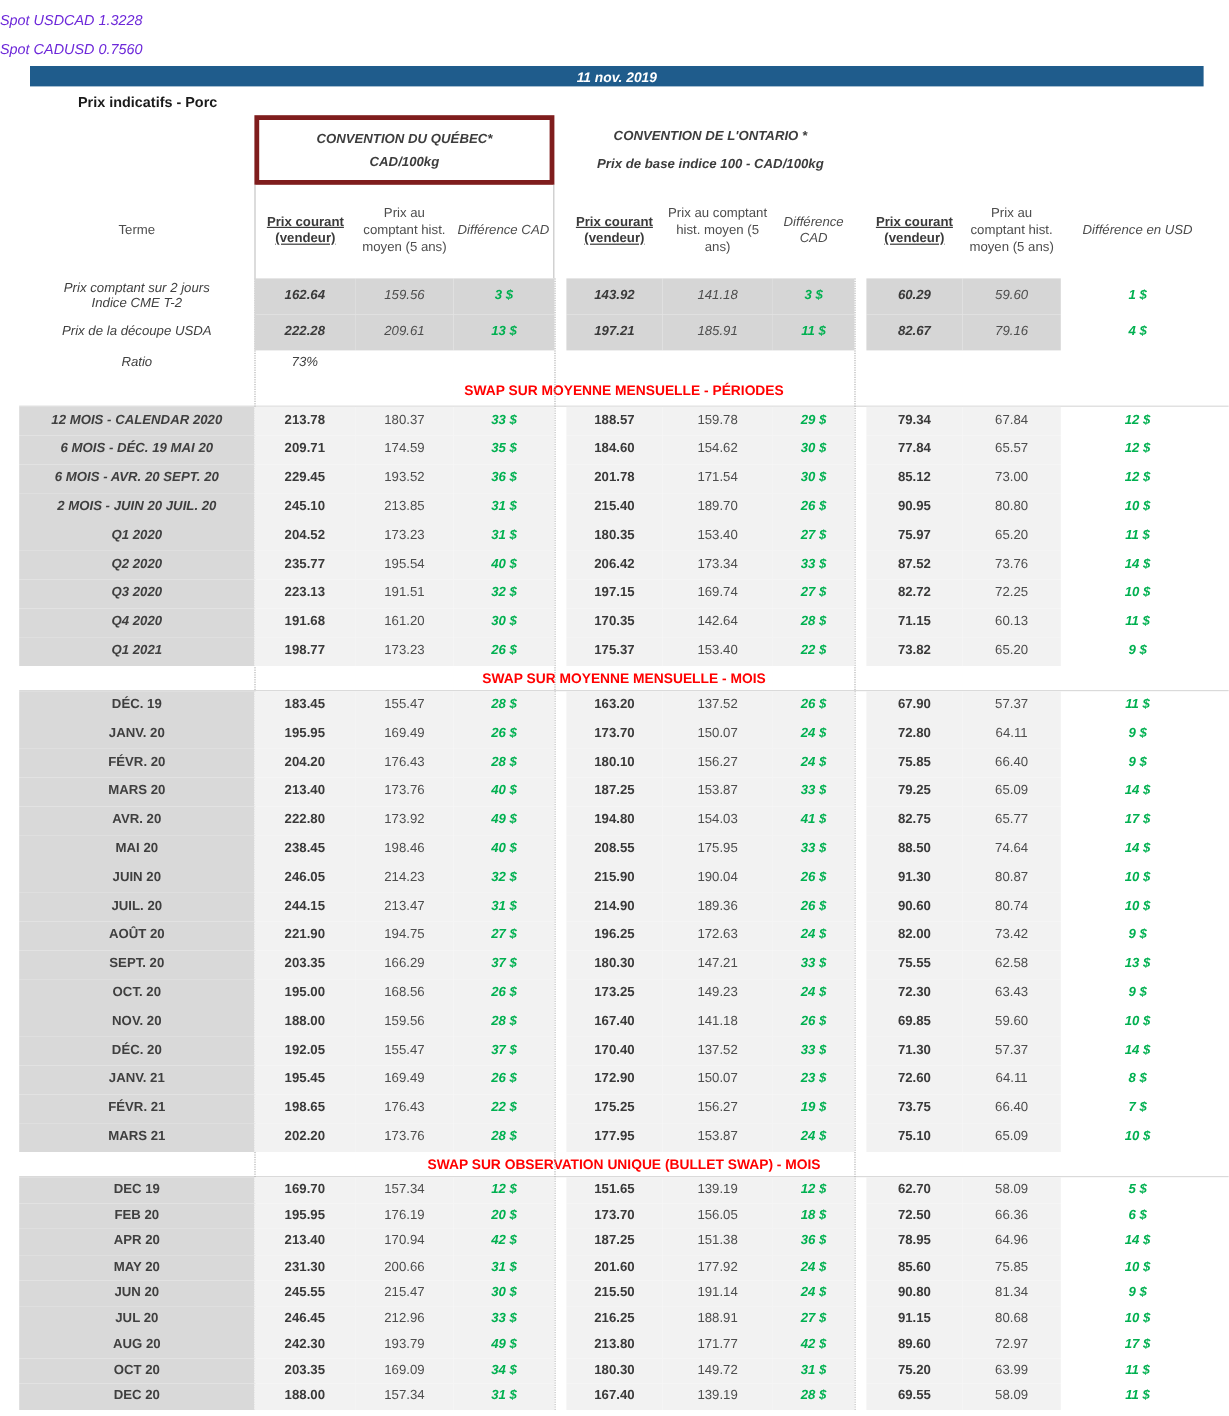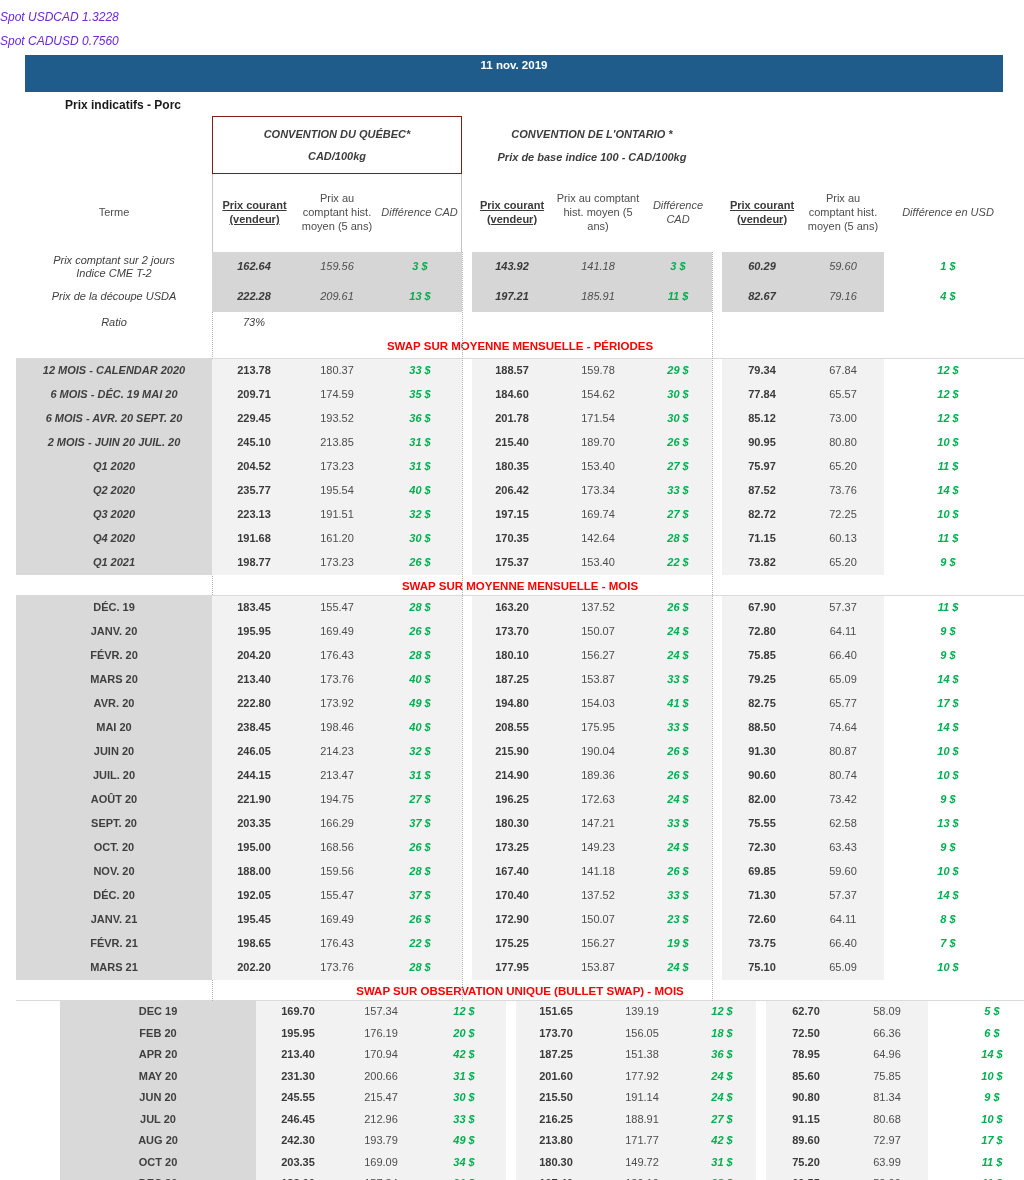--- a/index.html
+++ b/index.html
@@ -1,28 +1,28 @@
 <!DOCTYPE html>
 <html><head>
 <meta charset="utf-8">
 <style>
   html,body{margin:0;padding:0;background:#fff;}
   body{width:1024px;height:1180px;font-family:"Liberation Sans",sans-serif;color:#404040;overflow:hidden;}
   .right-spots{padding:5px 14px 0 0;text-align:left;font-style:italic;font-size:12px;color:#6d28d9;}
   .right-spots div{line-height:24px;}
-  .banner{margin:2px 21px 0 25px;height:37px;background:#1F5C8C;color:#fff;font-weight:700;font-size:11.5px;text-align:center;line-height:21px;}
+  .banner{margin:2px 21px 0 25px;height:17px;background:#1F5C8C;color:#fff;font-weight:700;font-style:italic;font-size:11.5px;text-align:center;line-height:21px;}
   .page-title{margin:6px 0 0 20px;font-size:12px;font-weight:700;color:#1a1a1a;padding-left:45px;}
 
   .tbl{padding-left:16px;position:relative;}
   :root{--cols:196px 84px 82px 84px 10px 80px 92px 68px 10px 80px 82px 128px;}
 
   
   .hdr-titles{display:grid;grid-template-columns:196px 250px 10px 240px 10px 290px;height:58px;margin-top:4px;}
   .conv{display:flex;flex-direction:column;justify-content:space-around;text-align:center;font-weight:700;font-style:italic;font-size:11px;color:#3d3d3d;padding:6px 0;}
-  .conv.qc{border:1px solid #7f1d1d;box-sizing:border-box;background:#fff;text-align:center;}
+  .conv.qc{border:4px solid #7f1d1d;box-sizing:border-box;background:#fff;text-align:center;}
   .hdr-cols{display:grid;grid-template-columns:var(--cols);height:78px;align-items:center;font-size:11px;}
   .hcell{text-align:center;line-height:1.25;color:#4d4d4d;align-self:stretch;display:flex;align-items:center;justify-content:center;box-sizing:border-box;}
   .hcell.pc{font-weight:700;text-decoration:underline;color:#3a3a3a;}
   .hcell.diff{font-style:italic;}
   .hcell.qcl{border-left:1px solid #C6C6C6;}
   .hcell.qcr{border-right:1px solid #C6C6C6;}
 
   
   .body{position:relative;}
   .vline{position:absolute;top:0;bottom:0;width:0;border-left:1px dotted #b3b3b3;z-index:0;}
@@ -35,21 +35,21 @@
   .row.data .cell.label{background:#D9D9D9;color:#3f3f3f;}
   .row.data .cell.v{background:#F2F2F2;}
   .row.data .cell.v.g2.diff{background:transparent;}
   .row.spot{height:30px;}
   .row.spot .cell{font-style:italic;}
   .row.spot .cell.v{background:#D6D6D6;}
   .row.spot .cell.v.g2.diff{background:transparent;}
   .row.spot .cell.label{color:#3f3f3f;}
   .sec-periods .cell.label{font-weight:700;font-style:italic;}
   .sec-months .cell.label,.sec-bullet .cell.label{font-weight:700;}
-  .sec-bullet .row{height:21.5px;margin-left:44px;}
+  .sec-bullet .row{height:21.5px;}
   .sec-rows{border-top:1px solid #DADADA;}
   .sec-title{height:15px;padding-top:5px;text-align:center;color:#FF0000;font-weight:700;font-size:11.5px;line-height:12px;}
   .sec-title.first{height:18px;padding-top:9px;}
 
   .ratio-row{display:grid;grid-template-columns:var(--cols);height:19px;align-items:center;font-size:11px;font-style:italic;}
   .ratio-row div{text-align:center;}
 </style>
 </head>
 <body>
 

